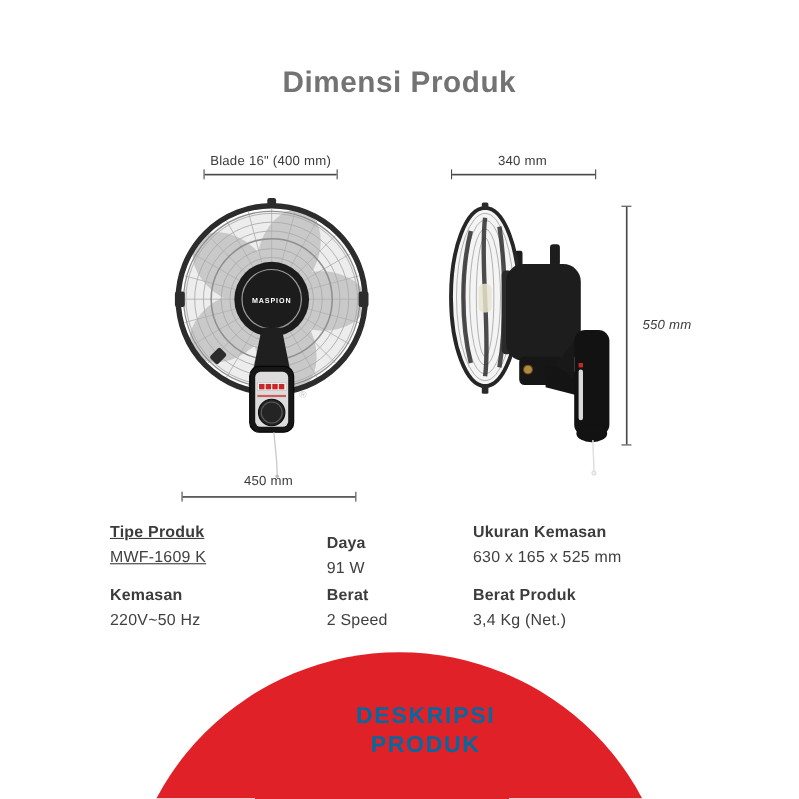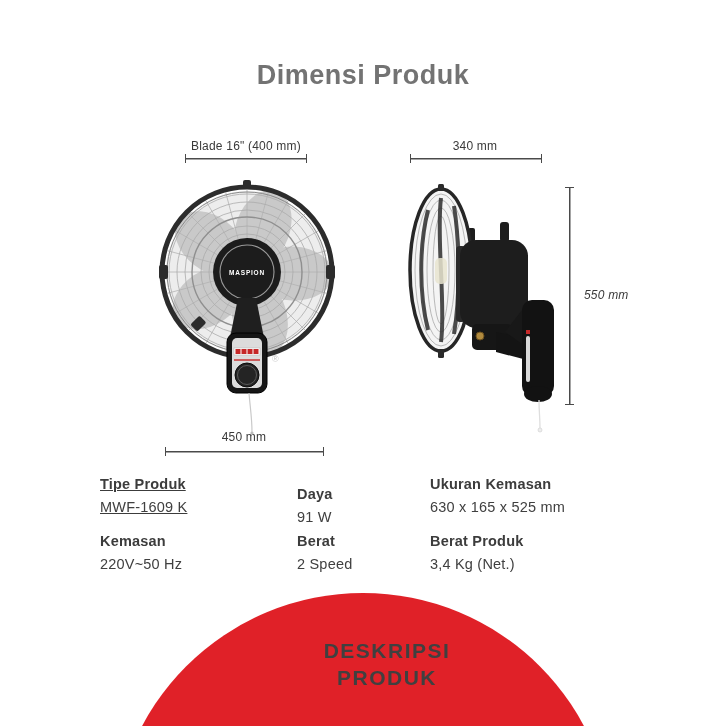--- a/index.html
+++ b/index.html
@@ -27,21 +27,21 @@
   .fan-svg{position:absolute;}
   .reg-mark{position:absolute;font-size:9px;color:#c7c7c7;}
   .spec-cell{position:absolute;font-size:14.5px;line-height:1;}
   .spec-label{font-weight:bold;color:#3c3c3c;margin-bottom:8px;letter-spacing:.2px;}
   .spec-value{color:#404040;letter-spacing:.2px;}
   .red-circle{
     position:absolute;left:113px;top:593px;width:500px;height:500px;
     border-radius:50%;background:#e02128;
   }
   .banner-text{
-    position:absolute;top:637px;left:0;right:0;text-align:center;color:#404040;
+    position:absolute;top:637px;left:0;right:0;text-align:center;color:#0369a1;
     font-weight:bold;font-size:21px;line-height:27px;letter-spacing:1.5px;padding-left:48px;
   }
 </style>
 </head>
 <body>
 
 <div class="page">
 
   <div class="page-title">Dimensi Produk</div>
 

